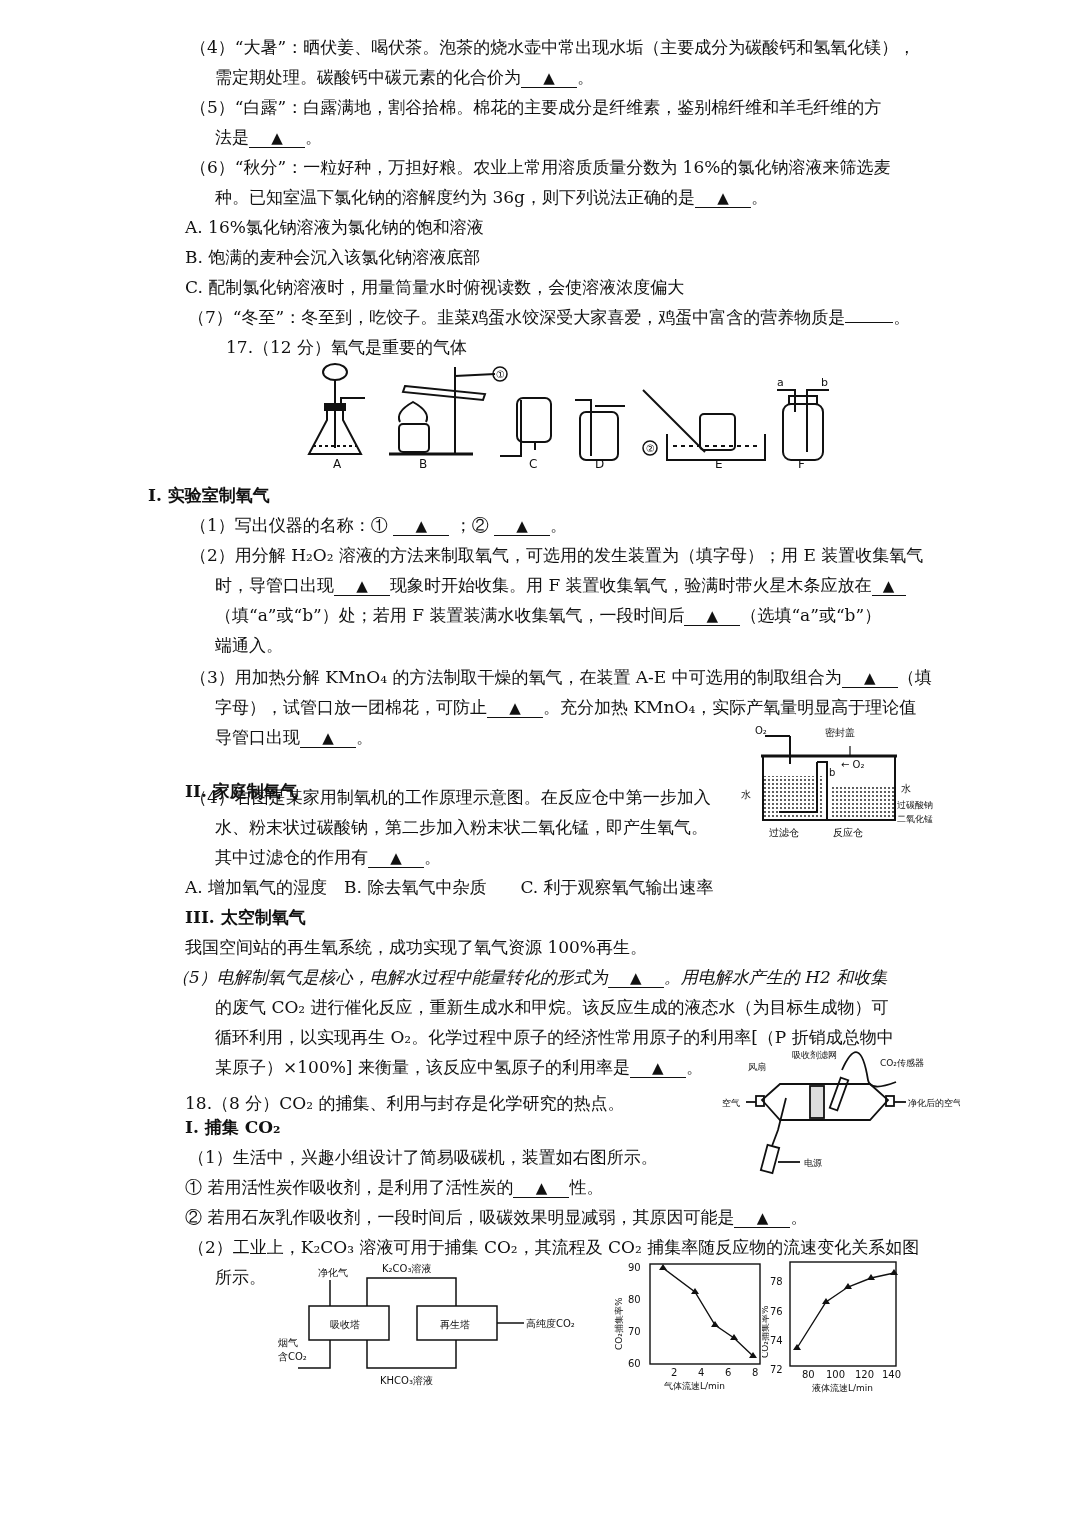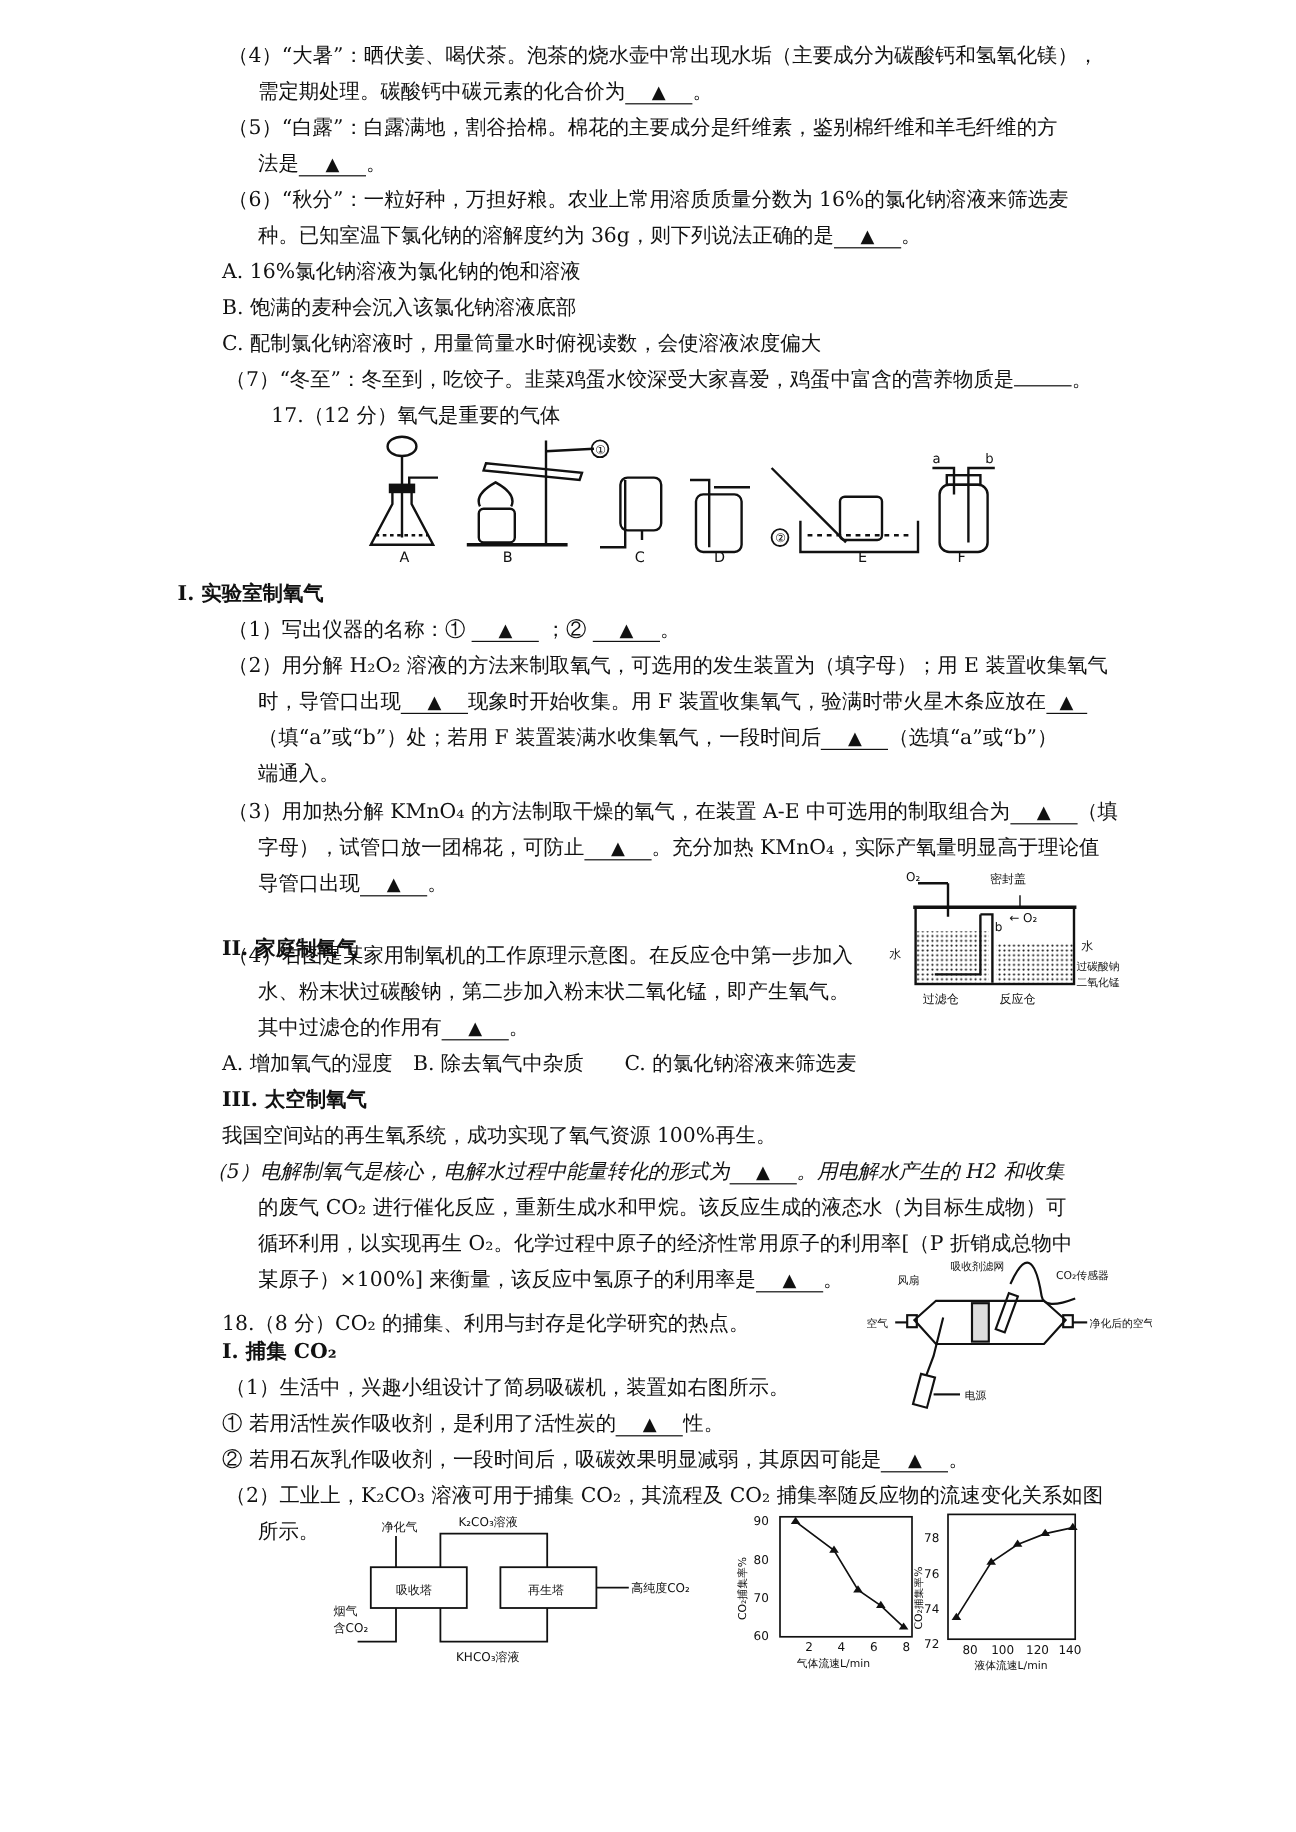--- a/index.html
+++ b/index.html
@@ -147,21 +147,21 @@
     <text x="34" y="114" class="lbl" font-size="10" fill="#111" stroke="none">过滤仓</text>
     <text x="98" y="114" class="lbl" font-size="10" fill="#111" stroke="none">反应仓</text>
   </svg>
 </div>
 
 <div class="line" style="left:190px;top:786px;">（4）右图是某家用制氧机的工作原理示意图。在反应仓中第一步加入</div>
 <div class="line" style="left:215px;top:816px;">水、粉末状过碳酸钠，第二步加入粉末状二氧化锰，即产生氧气。</div>
 <div class="line" style="left:215px;top:846px;">
   <span>其中过滤仓的作用有</span><span class="blank"><span class="tri">▲</span></span><span>。</span>
 </div>
-<div class="line" style="left:185px;top:876px;">A. 增加氧气的湿度　B. 除去氧气中杂质　　C. 的氯化钠溶液来筛选麦</div>
+<div class="line" style="left:185px;top:876px;">A. 增加氧气的湿度　B. 除去氧气中杂质　　C. 利于观察氧气输出速率</div>
 <div class="line" style="left:185px;top:906px;font-weight:bold;">III. 太空制氧气</div>
 <div class="line" style="left:185px;top:936px;">我国空间站的再生氧系统，成功实现了氧气资源 100%再生。</div>
 <div class="line" style="left:172px;top:966px;font-style:italic;">
   <span>（5）电解制氧气是核心，电解水过程中能量转化的形式为</span><span class="blank"><span class="tri">▲</span></span><span>。用电解水产生的 H2 和收集</span>
 </div>
 <div class="line" style="left:215px;top:996px;">的废气 CO₂ 进行催化反应，重新生成水和甲烷。该反应生成的液态水（为目标生成物）可</div>
 <div class="line" style="left:215px;top:1026px;">循环利用，以实现再生 O₂。化学过程中原子的经济性常用原子的利用率[（P 折销成总物中</div>
 <div class="line" style="left:215px;top:1056px;">
   <span>某原子）×100%] 来衡量，该反应中氢原子的利用率是</span><span class="blank"><span class="tri">▲</span></span><span>。</span>
 </div>

